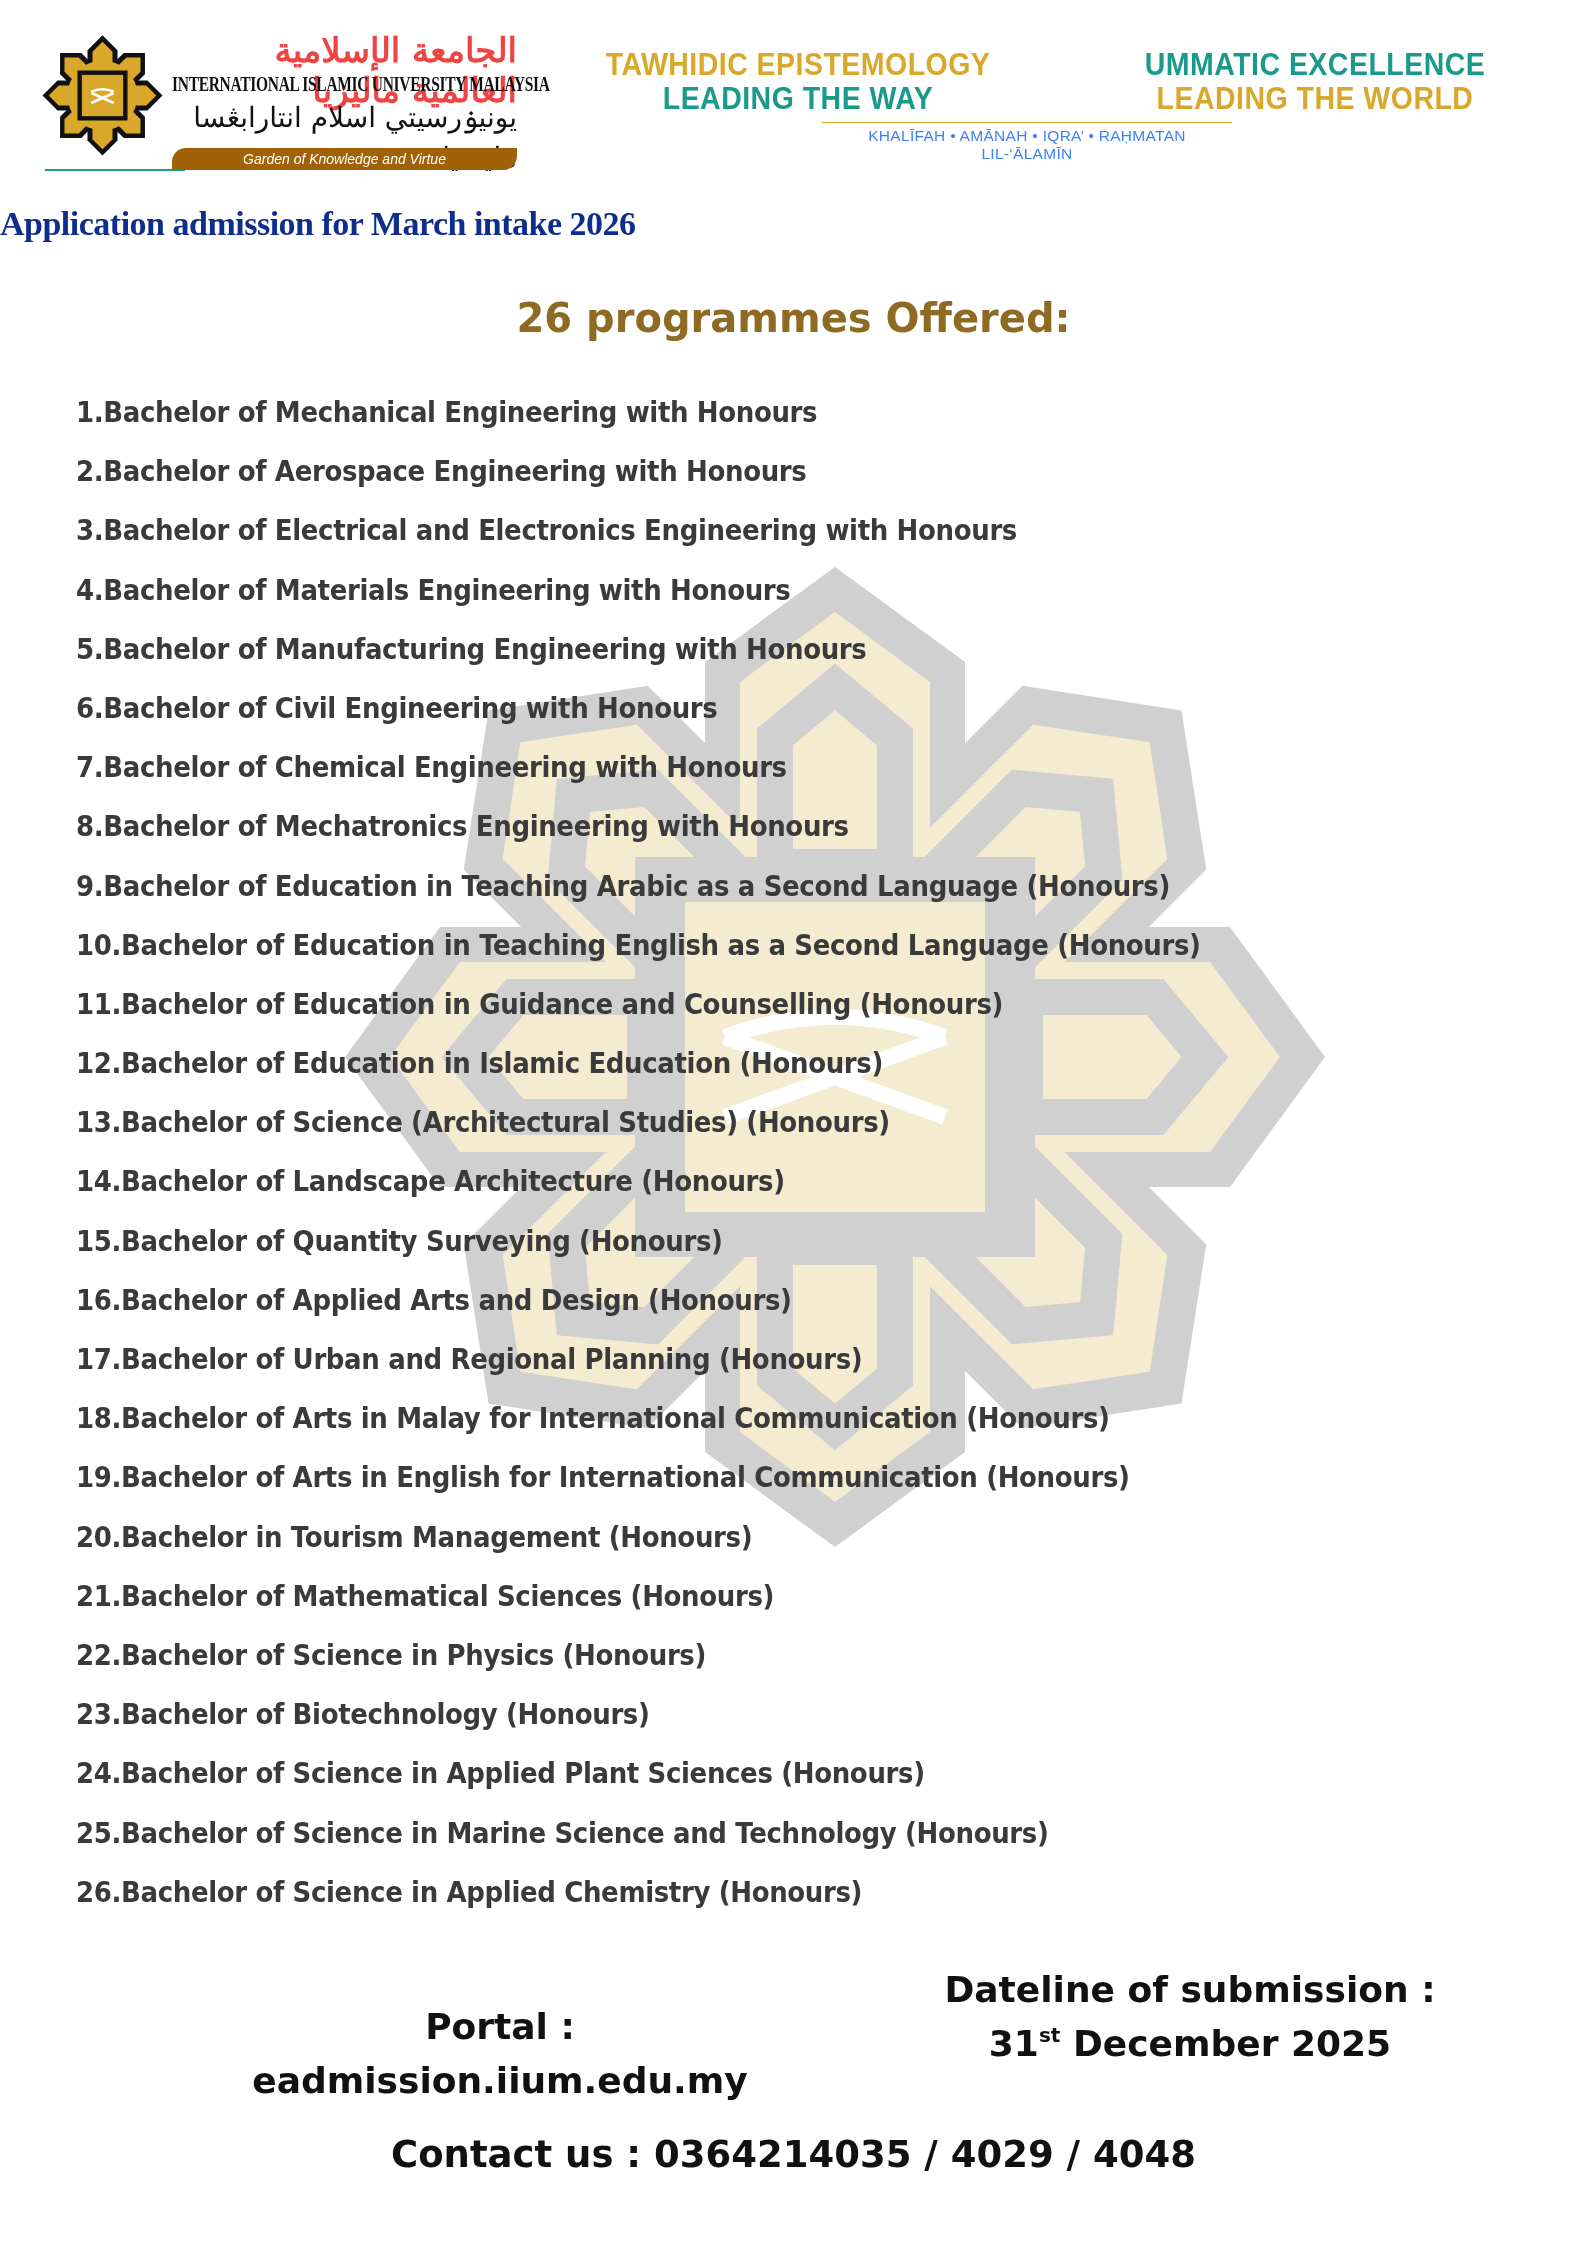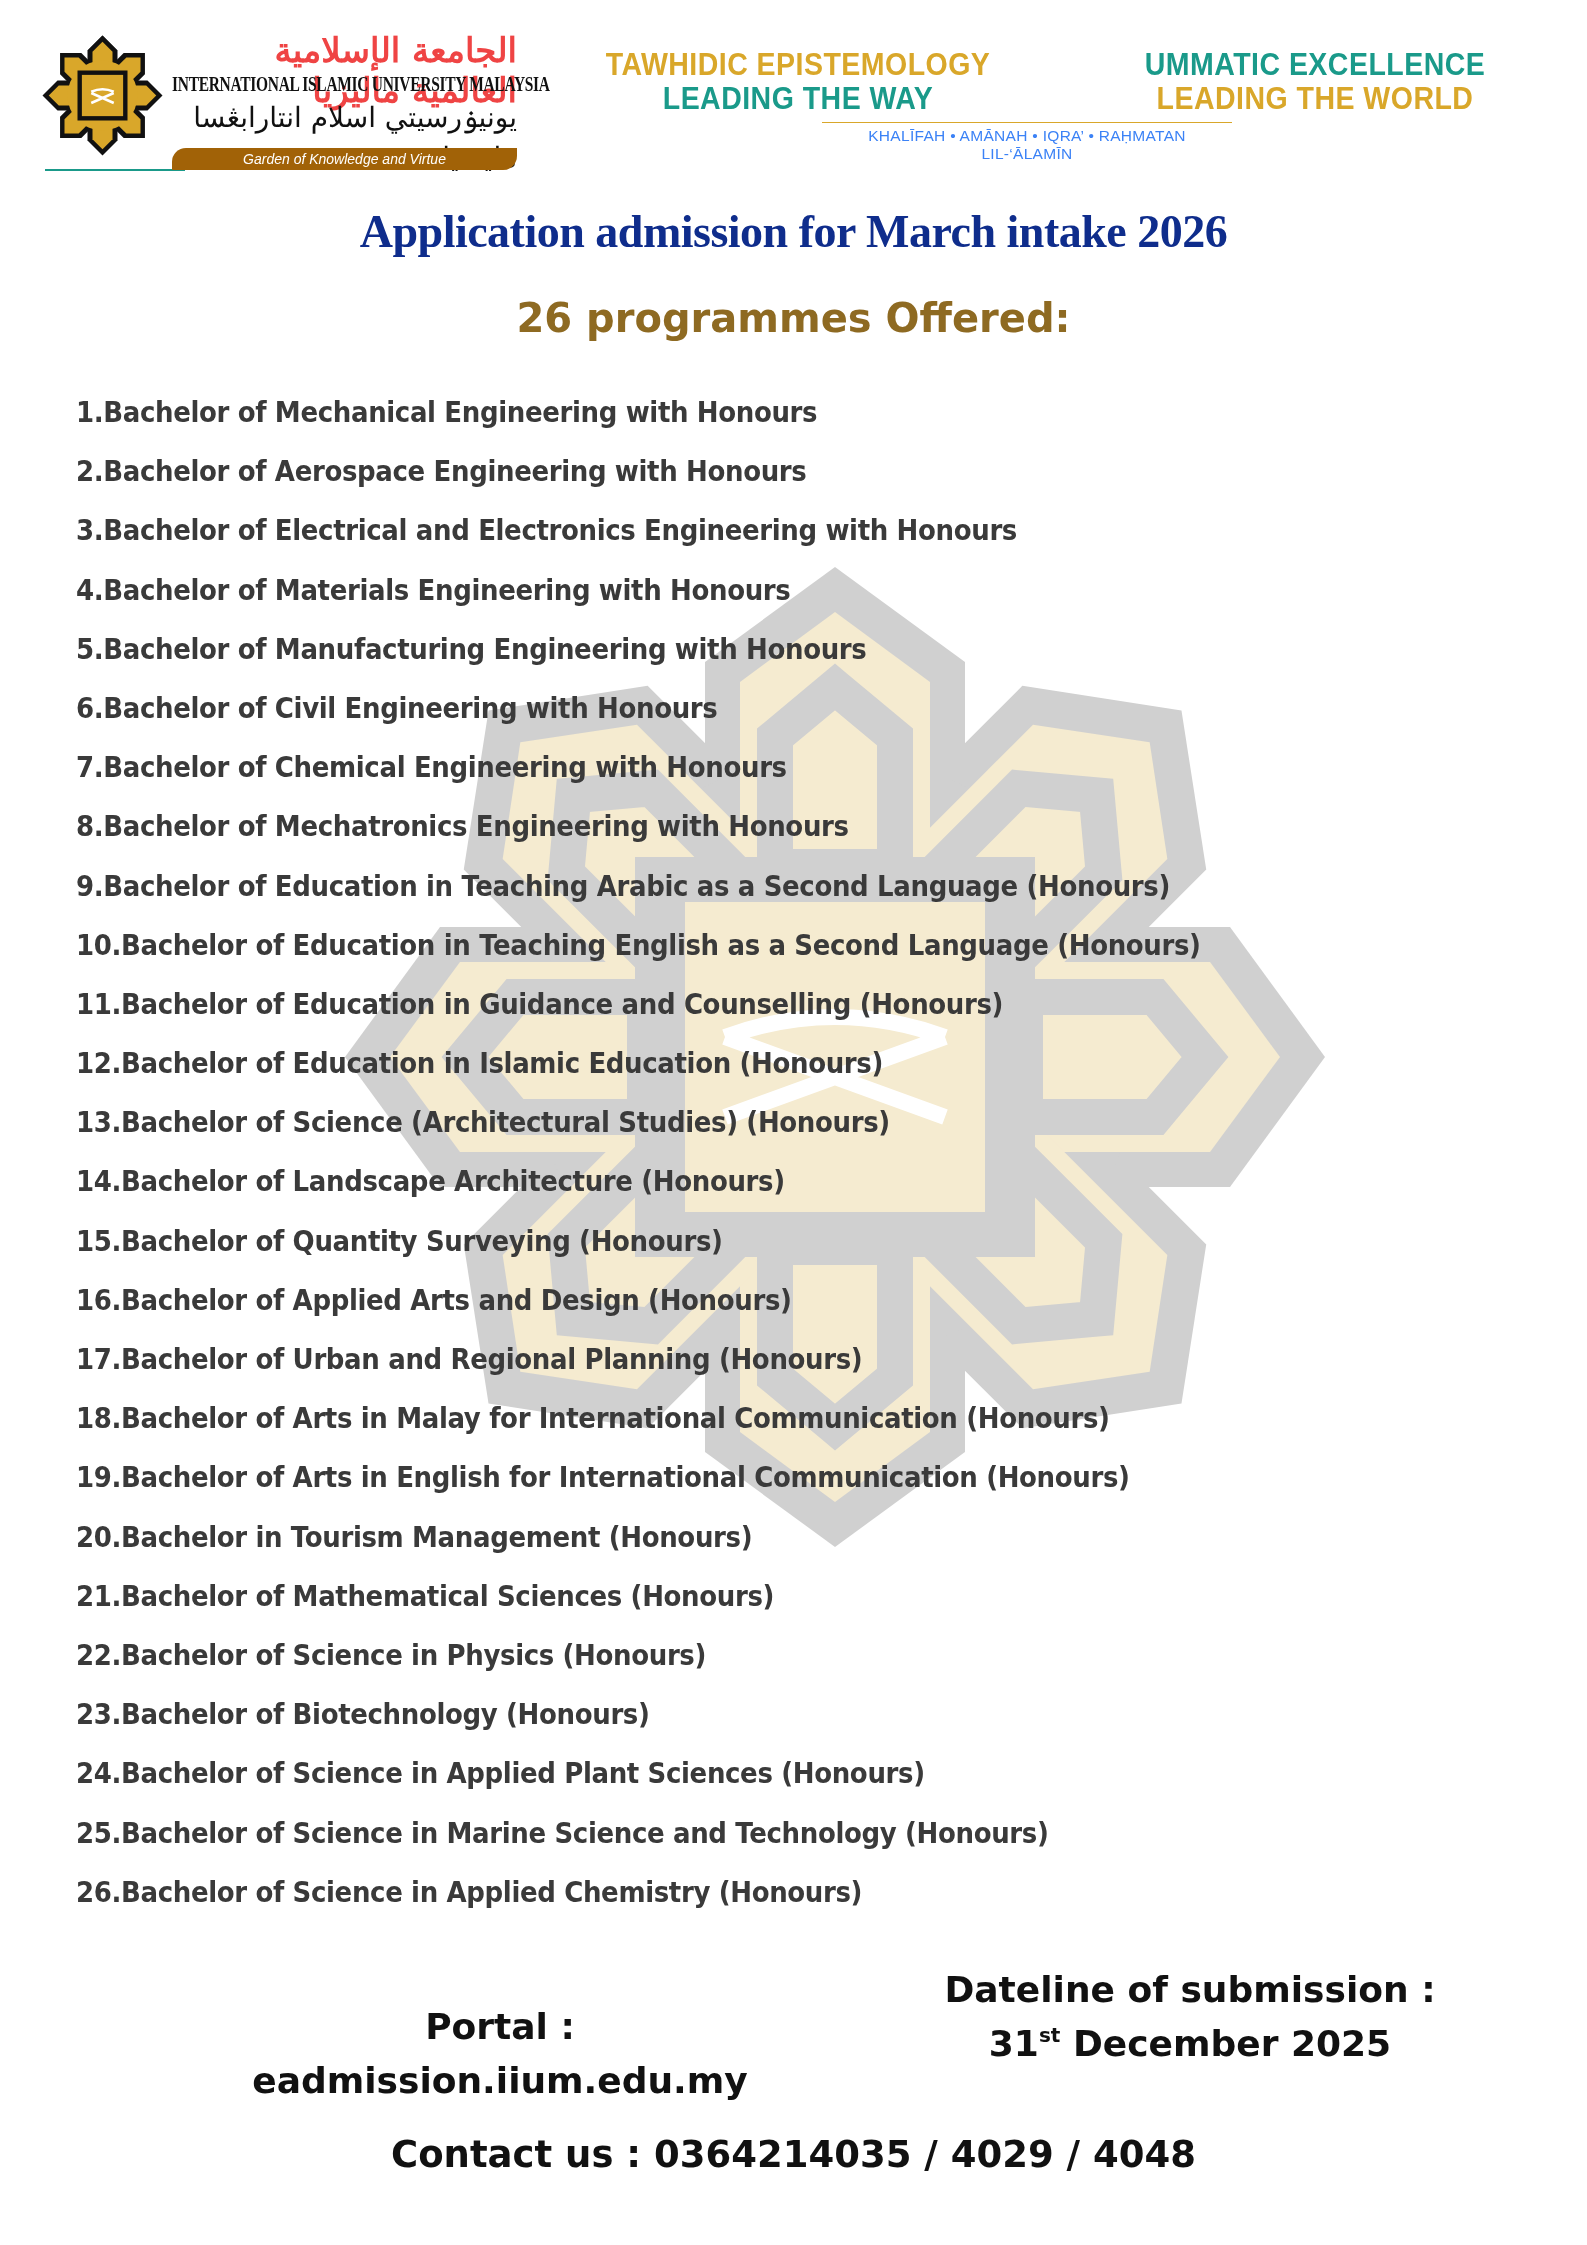--- a/index.html
+++ b/index.html
@@ -21,21 +21,21 @@
     .motto-2 { left: 1060px; width: 510px; }
     .gold { color: #d9a72a; }
     .teal { color: #1a9a8a; }
     .motto-rule { position: absolute; left: 822px; top: 122px; width: 410px; height: 1px; background: #d9a72a; }
     .values { position: absolute; left: 822px; top: 127px; width: 410px; text-align: center; font-family: "Liberation Sans", sans-serif; font-size: 15.5px; color: #3b82f6; letter-spacing: 0.3px; }
 
     
     .watermark { position: absolute; left: 330px; top: 565px; width: 1010px; height: 985px; z-index: 0; }
 
     
-    .title { position: absolute; left: 0; top: 205px; width: 1587px; text-align: center; font-family: "Liberation Serif", serif; font-weight: bold; font-size: 46px; color: #0f2d8c; letter-spacing: -0.5px; z-index: 2; }
+    .title { position: absolute; left: 0; top: 205px; width: 1587px; text-align: left; font-family: "Liberation Serif", serif; font-weight: bold; font-size: 34px; color: #0f2d8c; letter-spacing: -0.5px; z-index: 2; }
     .subtitle { position: absolute; left: 0; top: 295px; width: 1587px; text-align: center; font-family: "DejaVu Sans", sans-serif; font-weight: bold; font-size: 40px; color: #8e6a22; z-index: 2; }
 
     
     .programmes { position: absolute; left: 72px; top: 386px; margin: 4px; padding: 0; list-style: none; z-index: 2; font-weight: bold; }
     .programme { height: 59.2px; line-height: 46px; font-family: "DejaVu Sans", sans-serif; font-size: 28px; color: #3a3a3a; white-space: nowrap; letter-spacing: -0.4px; transform: scaleX(0.93); transform-origin: left center; }
 
     
     .footer-col { position: absolute; text-align: center; font-family: "DejaVu Sans", sans-serif; font-weight: bold; color: #111; z-index: 2; }
     .portal { left: 190px; top: 1965px; width: 620px; margin-top: 37px; }
     .deadline { left: 890px; top: 1965px; width: 600px; }

